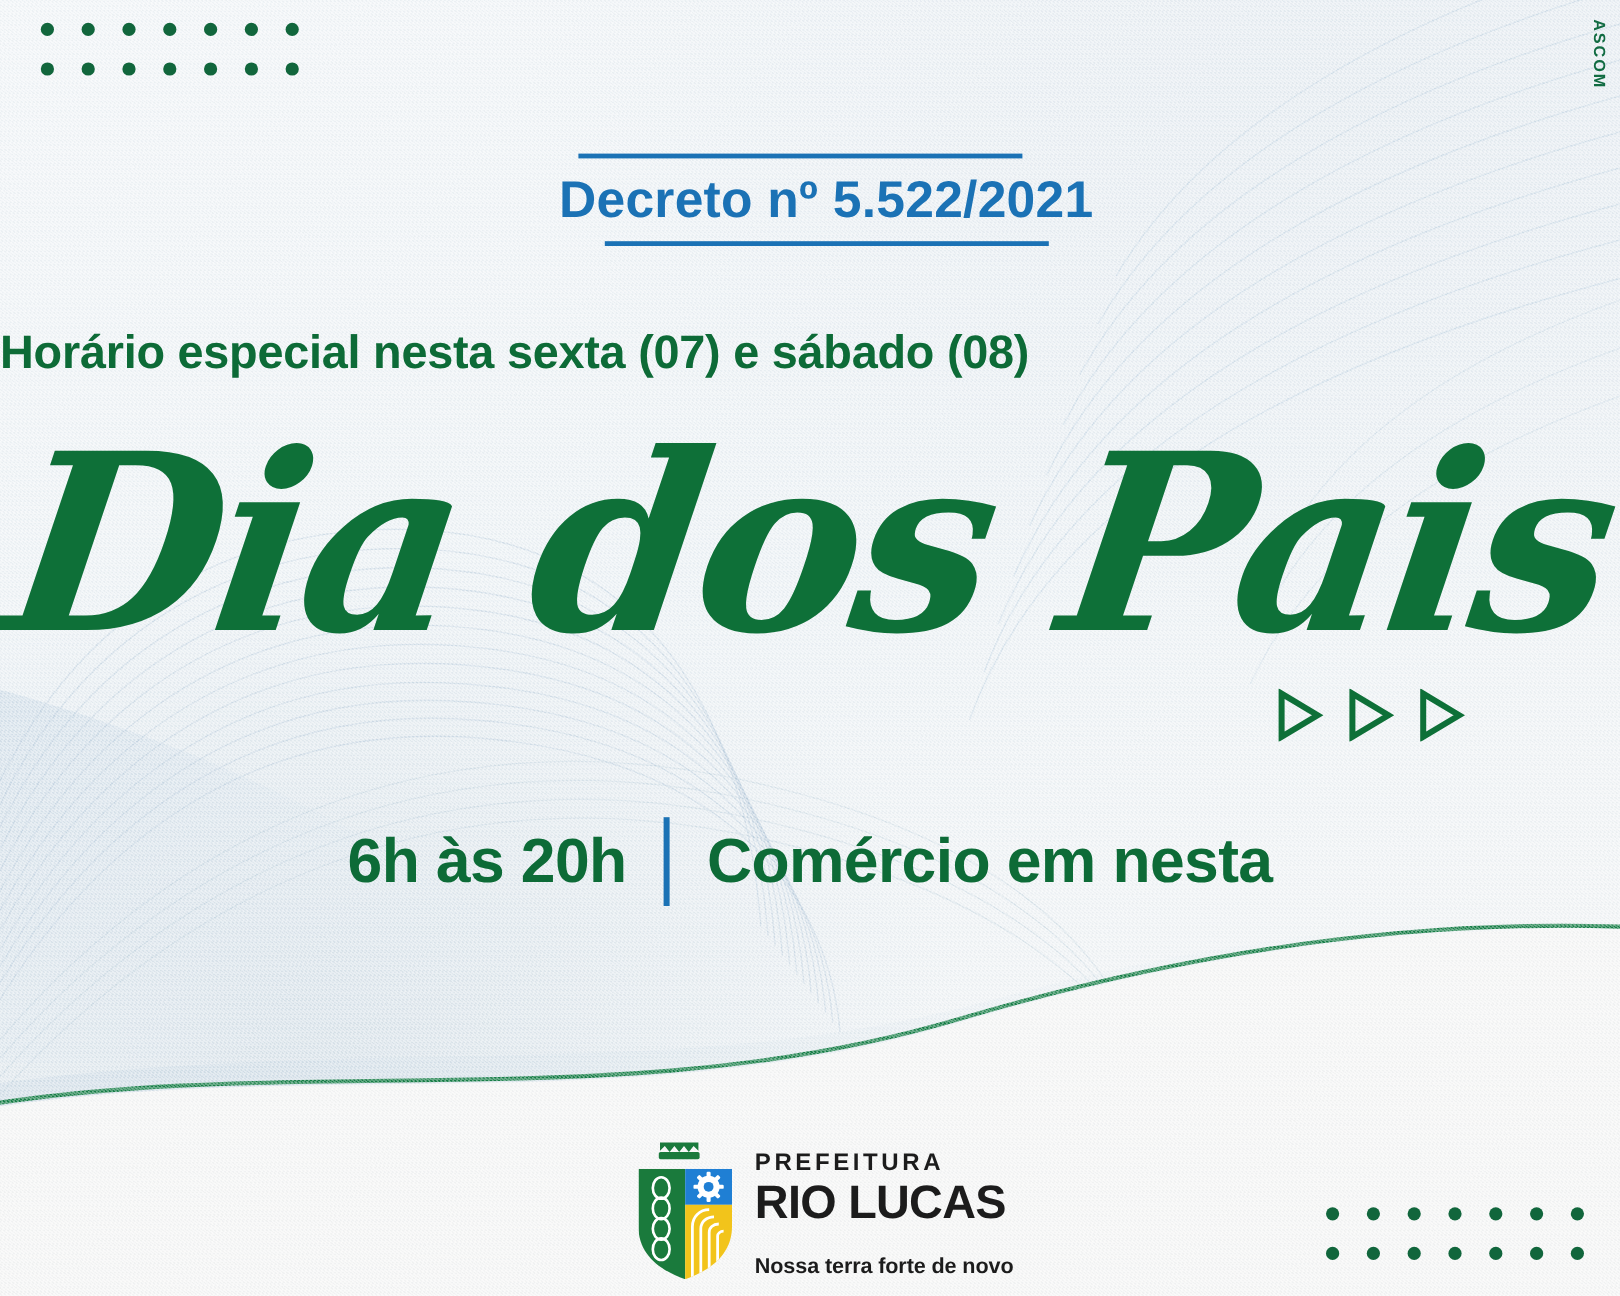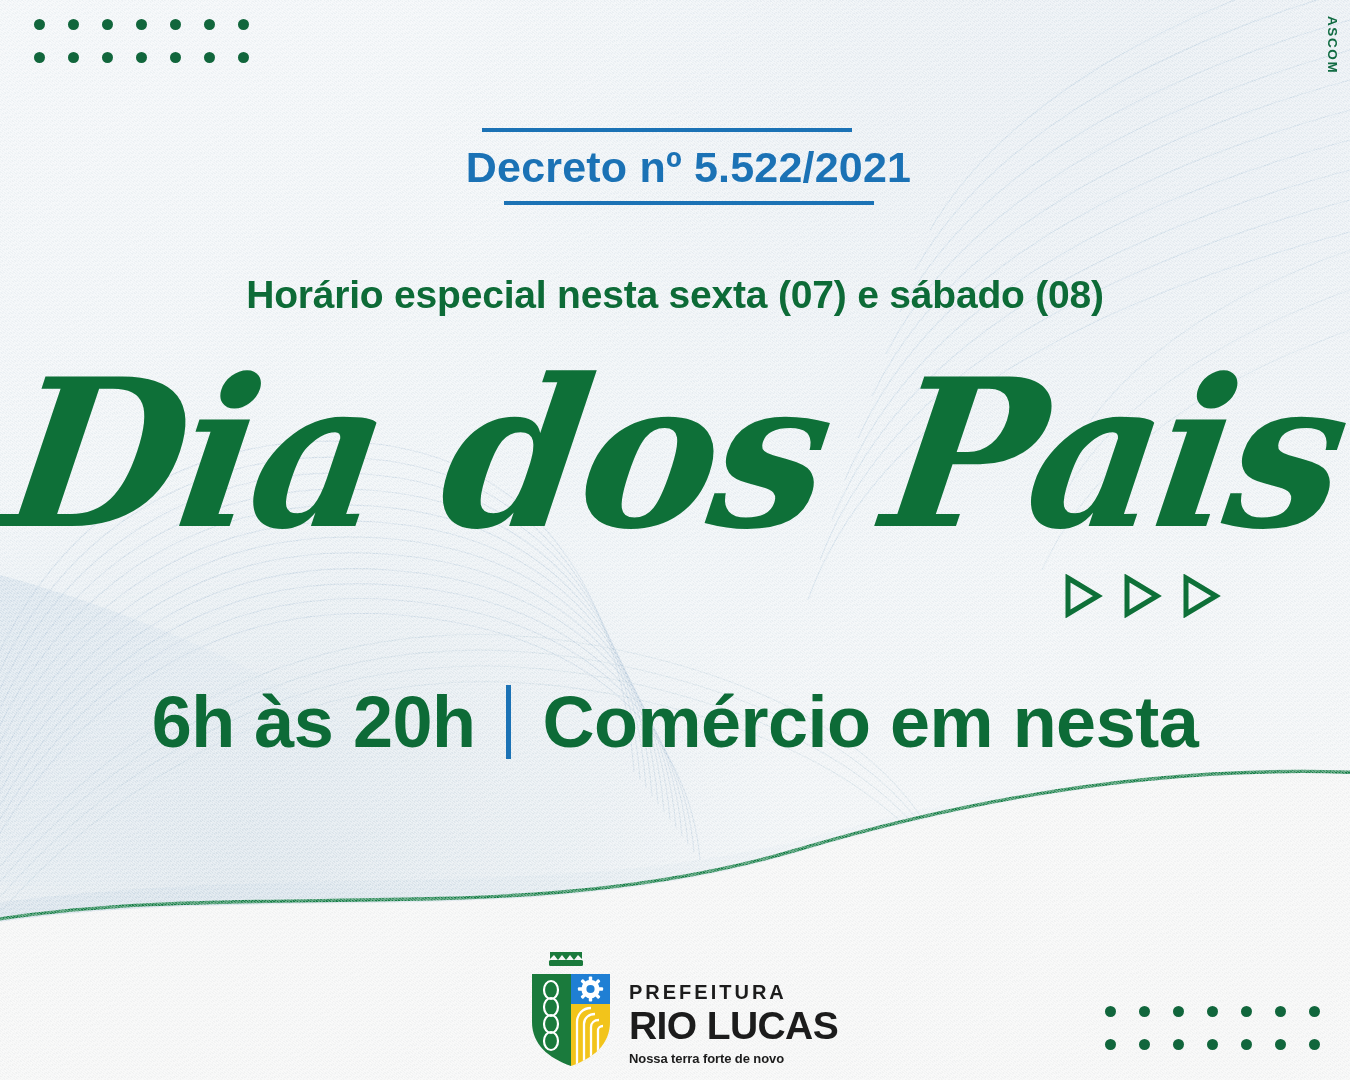--- a/index.html
+++ b/index.html
@@ -53,21 +53,21 @@
   .rule.top{width:370px;margin-bottom:13px;transform:translateX(-8px);}
   .rule.bot{width:370px;margin-top:11px;transform:translateX(14px);}
   .decreto-text{
     font-size:43px;font-weight:700;color:#1b72b5;letter-spacing:.2px;
     line-height:1.05;
     padding-left:27px;
   }
 
   
   .subtitle{
-    position:absolute;left:0;right:0;top:273px;text-align:center;
+    position:absolute;left:0;right:0;top:273px;text-align:left;
     font-size:39px;font-weight:700;color:#0d6b37;
     letter-spacing:-.2px;
   }
 
   
   .script-wrap{
     position:absolute;left:0;right:0;top:352px;height:265px;
   }
   .script{
     position:absolute;left:0;right:0;top:0;
@@ -85,41 +85,41 @@
     position:absolute;right:128px;top:222px;
     display:flex;gap:17px;
   }
 
   
   .hours-row{
     position:absolute;left:0;right:0;top:681px;
     display:flex;align-items:center;justify-content:center;gap:0;
   }
   .hours-txt{
-    font-size:72px;font-weight:700;color:#0d6b37;letter-spacing:-.5px;
+    font-size:52px;font-weight:700;color:#0d6b37;letter-spacing:-.5px;
   }
   .vdiv{width:5px;height:74px;background:#1b72b5;margin:0 31px;}
 
   
   .logo{
     position:absolute;left:524px;bottom:8px;
     display:flex;align-items:flex-end;gap:9px;
   }
   .crest-col{display:flex;flex-direction:column;align-items:center;}
   .logo-text{padding-bottom:6px;}
   .l-pref{
     font-size:20px;font-weight:700;letter-spacing:3.0px;color:#1c1c1c;
     line-height:1;margin-bottom:5px;
   }
   .l-big{
     font-size:39px;font-weight:700;color:#1c1c1c;line-height:.98;
     letter-spacing:-.6px;
   }
   .l-tag{
-    font-size:13px;font-weight:700;color:#1c1c1c;margin-top:6px;letter-spacing:-.1px;
+    font-size:18px;font-weight:700;color:#1c1c1c;margin-top:23px;letter-spacing:-.1px;
   }
 </style>
 </head>
 <body>
 
 <div class="poster">
 
   <div class="bg-base"></div>
 
   <svg class="bg-svg" width="1350" height="1080" viewBox="0 0 1350 1080">

